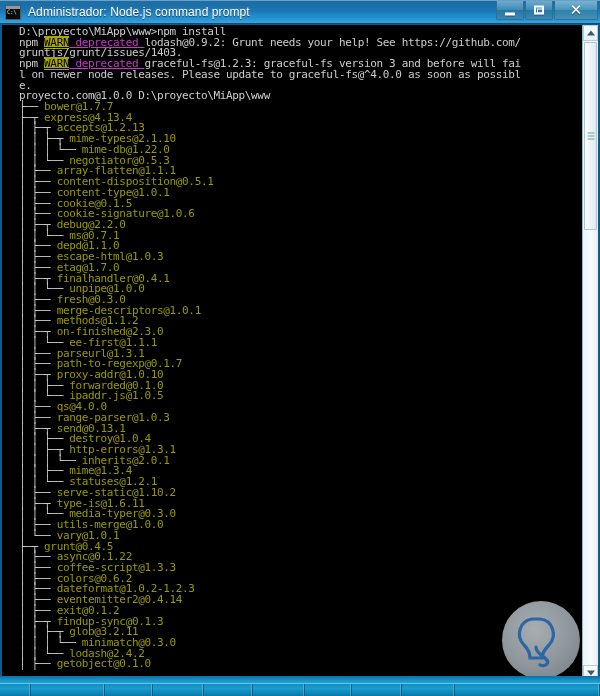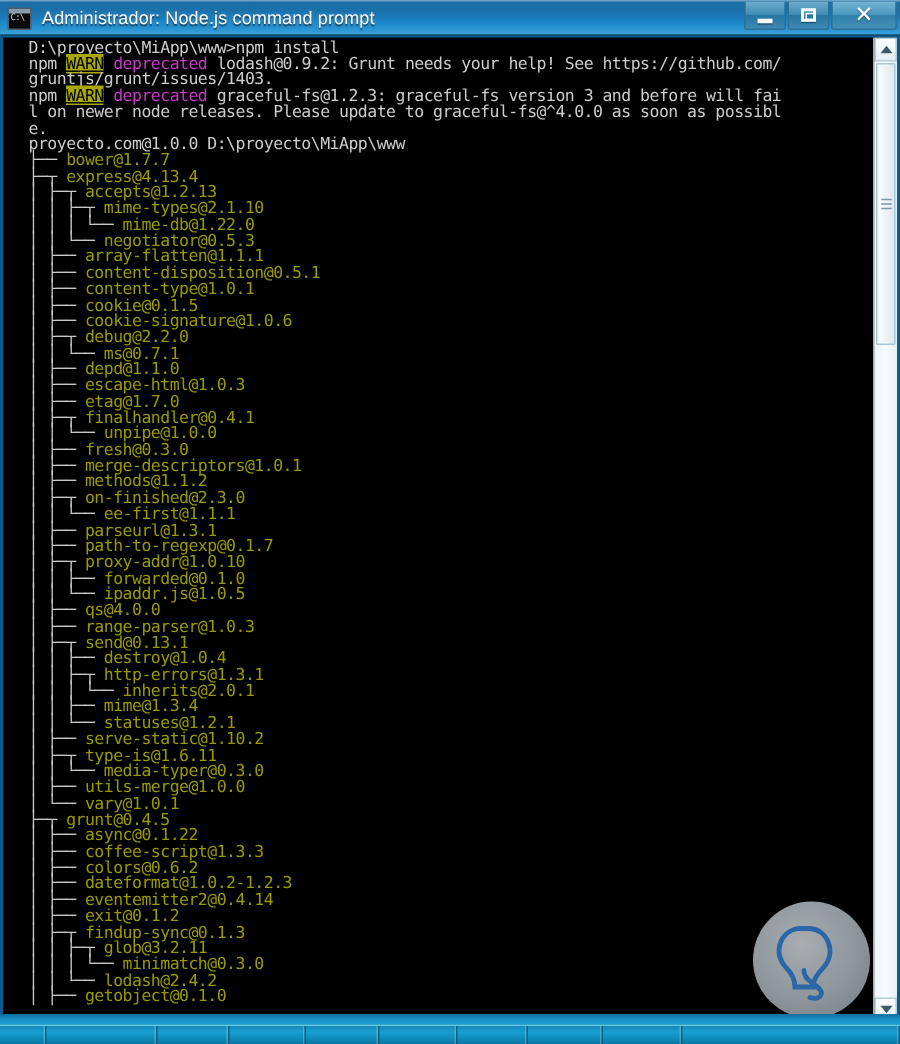--- a/index.html
+++ b/index.html
@@ -13,21 +13,21 @@
     overflow: hidden;
     font-family: "Liberation Sans", sans-serif;
   }
 
   #window {
     position: absolute;
     left: 0; top: 0;
     width: 600px;
     height: 696px;
     box-sizing: border-box;
-    background: #14532d;
+    background: #3b82f6;
     overflow: hidden;
   }
 
   
   .frame-top {
     position: absolute;
     left: 0; top: 0;
     width: 600px;
     height: 24px;
     background: linear-gradient(180deg, #1c6ea4 0%, #1b6fa8 26%, #1a79b8 50%, #1a83c4 58%, #2490cf 78%, #3ba2db 100%);
@@ -177,21 +177,21 @@
     color: #c0c0c0;
     white-space: pre;
     letter-spacing: -0.35px;
     -webkit-font-smoothing: none;
   }
   .term .ln { height: 10.72px; }
   .c-white  { color: #cccccc; }
   .c-olive  { color: #9a9a00; }
   .c-tree   { color: #c8c8c8; }
   .c-warn   { color: #000000; background: #a8a800; text-decoration: underline; }
-  .c-dep    { color: #c838c8; }
+  .c-dep    { color: #c838c8; text-decoration: underline; }
 
   
   .vscroll {
     position: absolute;
     right: 0;
     top: 0;
     width: 16px;
     height: 100%;
     background: linear-gradient(90deg, #e8f1f6 0%, #f4f9fb 45%, #dfeaf1 100%);
     border-left: 1px solid #8fb8cc;

